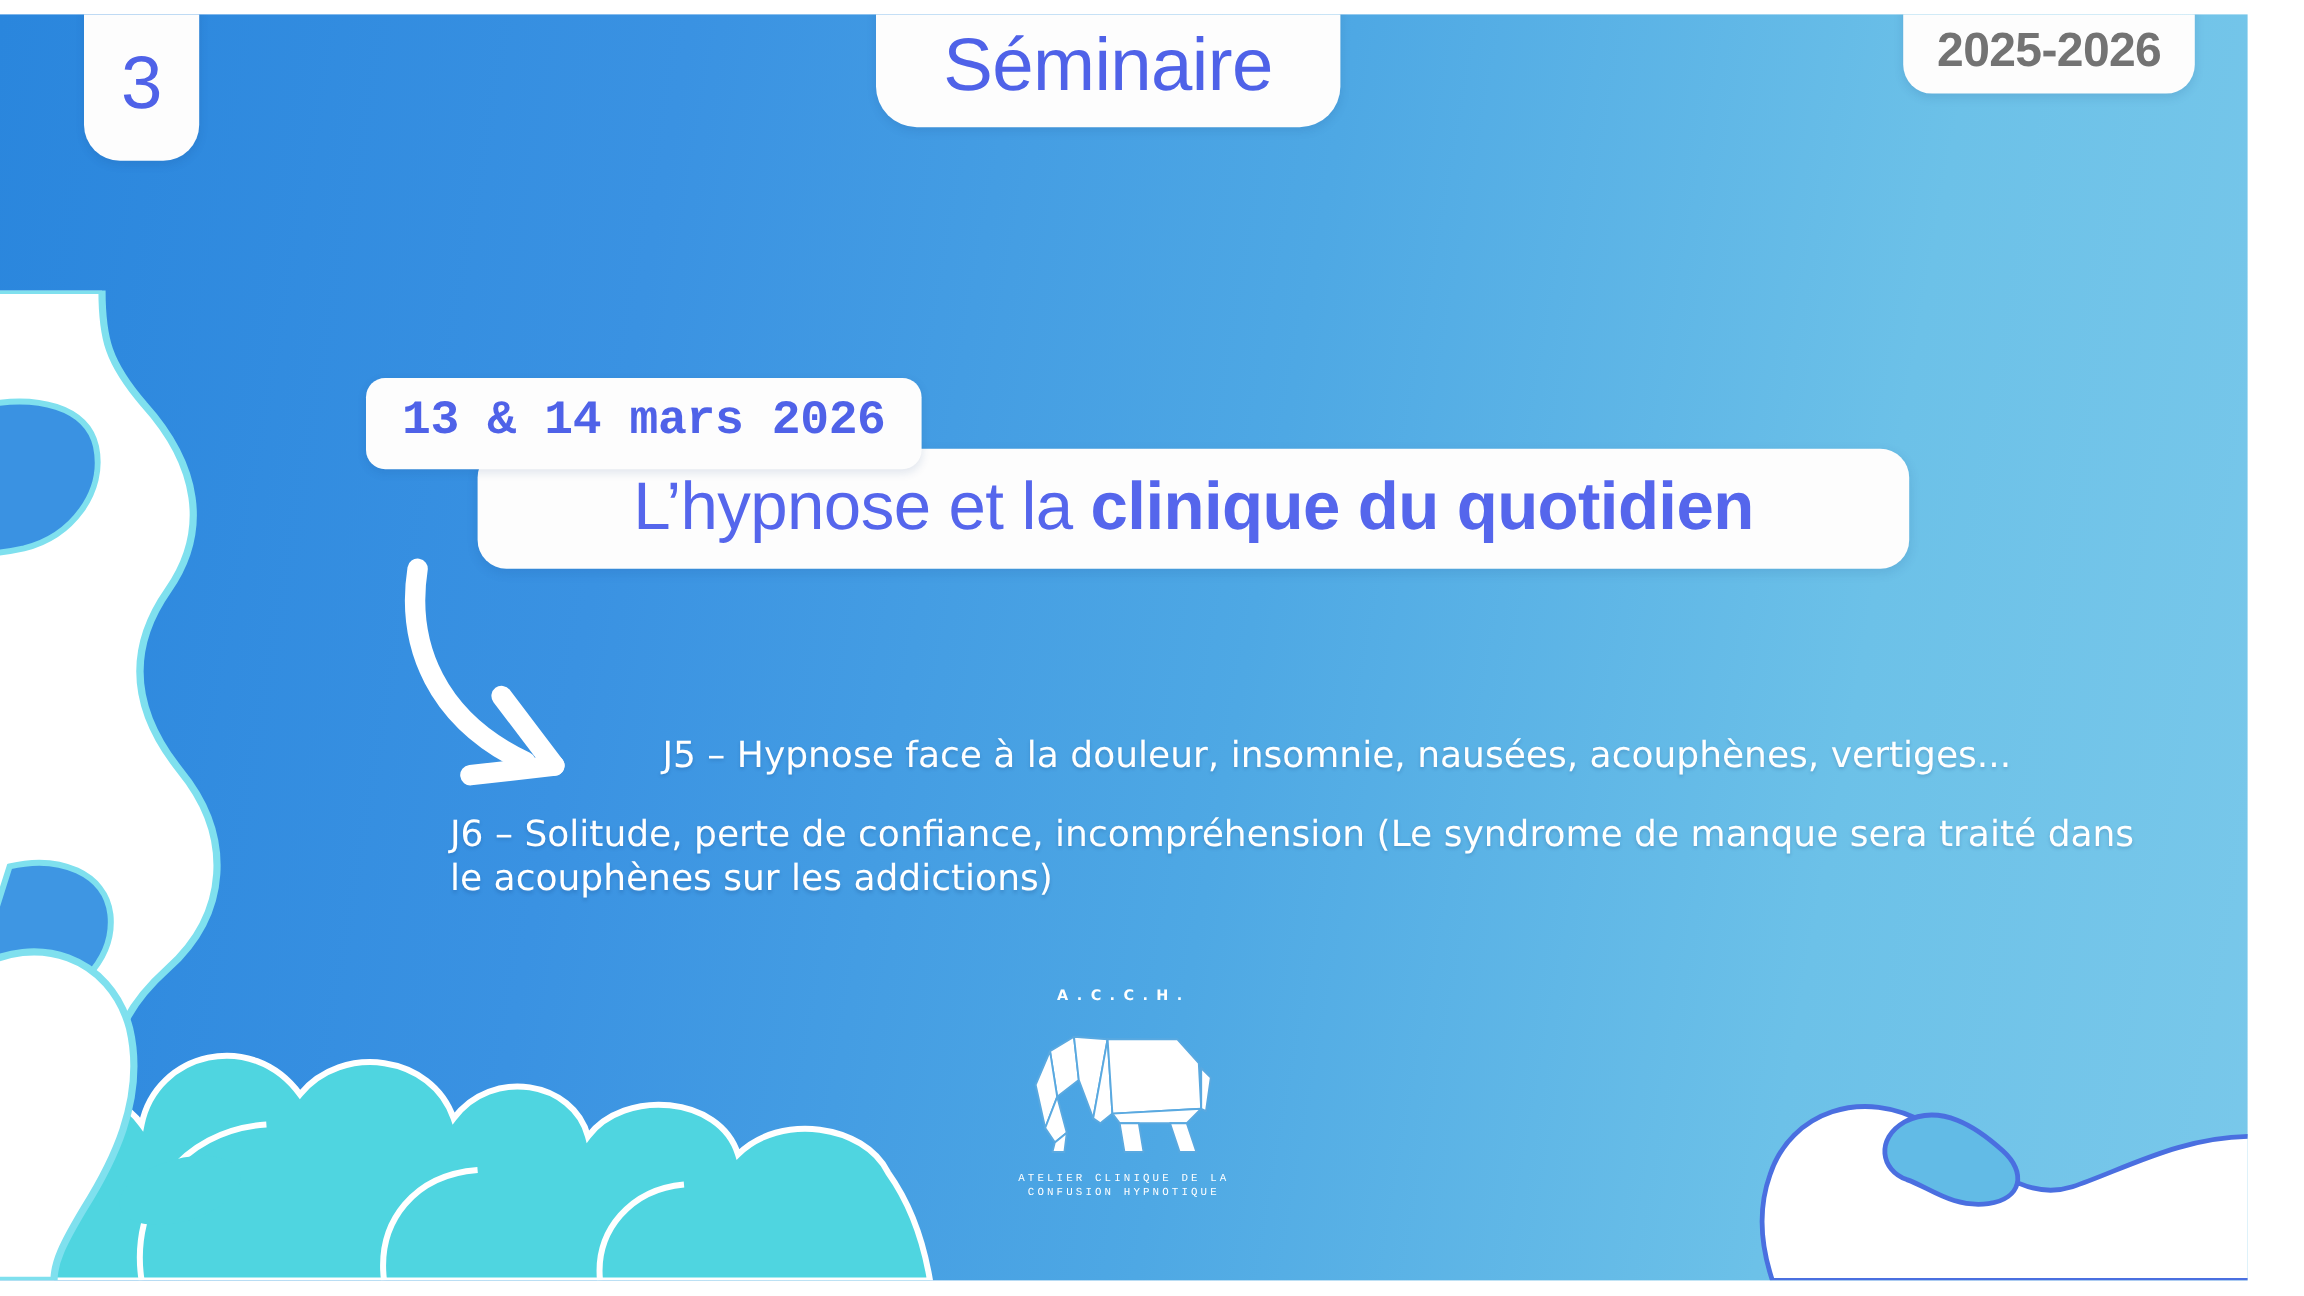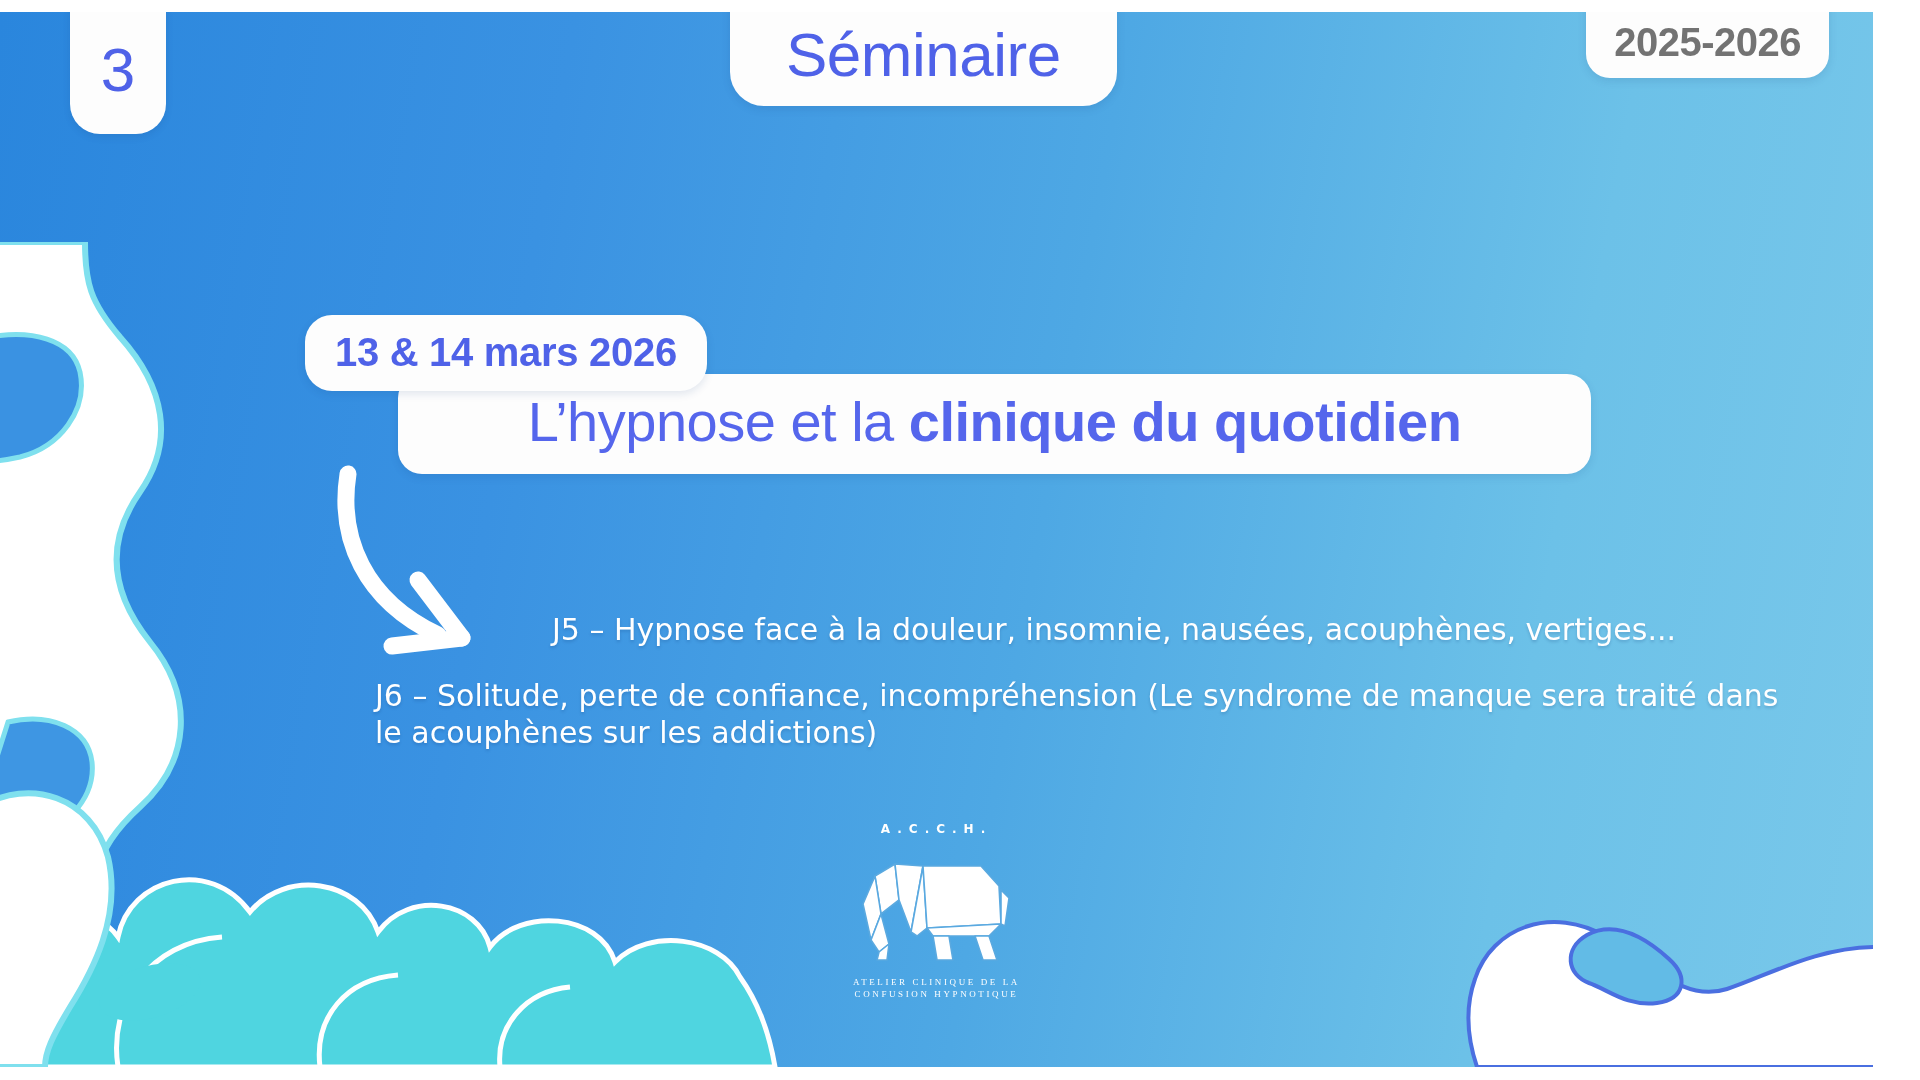--- a/index.html
+++ b/index.html
@@ -124,23 +124,24 @@
     white-space: nowrap;
   }
 
   
   .date-pill {
     position: absolute;
     left: 305px;
     top: 303px;
     padding: 17px 30px 19px 30px;
     background: #fdfdfd;
-    border-radius: 27px;
+    border-radius: 16px;
     box-shadow: 0 3px 8px rgba(20,60,120,0.12);
     z-index: 4;
+    font-family: Liberation Mono, monospace;
   }
   .date-pill .d {
     color: #4f62e8;
     font-size: 40px;
     font-weight: bold;
     line-height: 1;
     letter-spacing: -0.3px;
     white-space: nowrap;
   }
 
@@ -223,21 +224,21 @@
     margin-bottom: 4px;
     font-family: "DejaVu Sans", sans-serif;
   }
   .logo .mark { width: 175px; height: 130px; margin: 0 auto; display: block; }
   .logo .sub {
     color: #ffffff;
     font-size: 9px;
     letter-spacing: 2.6px;
     line-height: 1.35;
     margin-top: 6px;
-    font-family: Liberation Serif, serif;
+    font-family: Liberation Mono, monospace;
   }
 </style>
 </head>
 <body>
 
 <div class="slide">
 
   <div class="bg-panel">
 
     <div class="deco deco-left">

